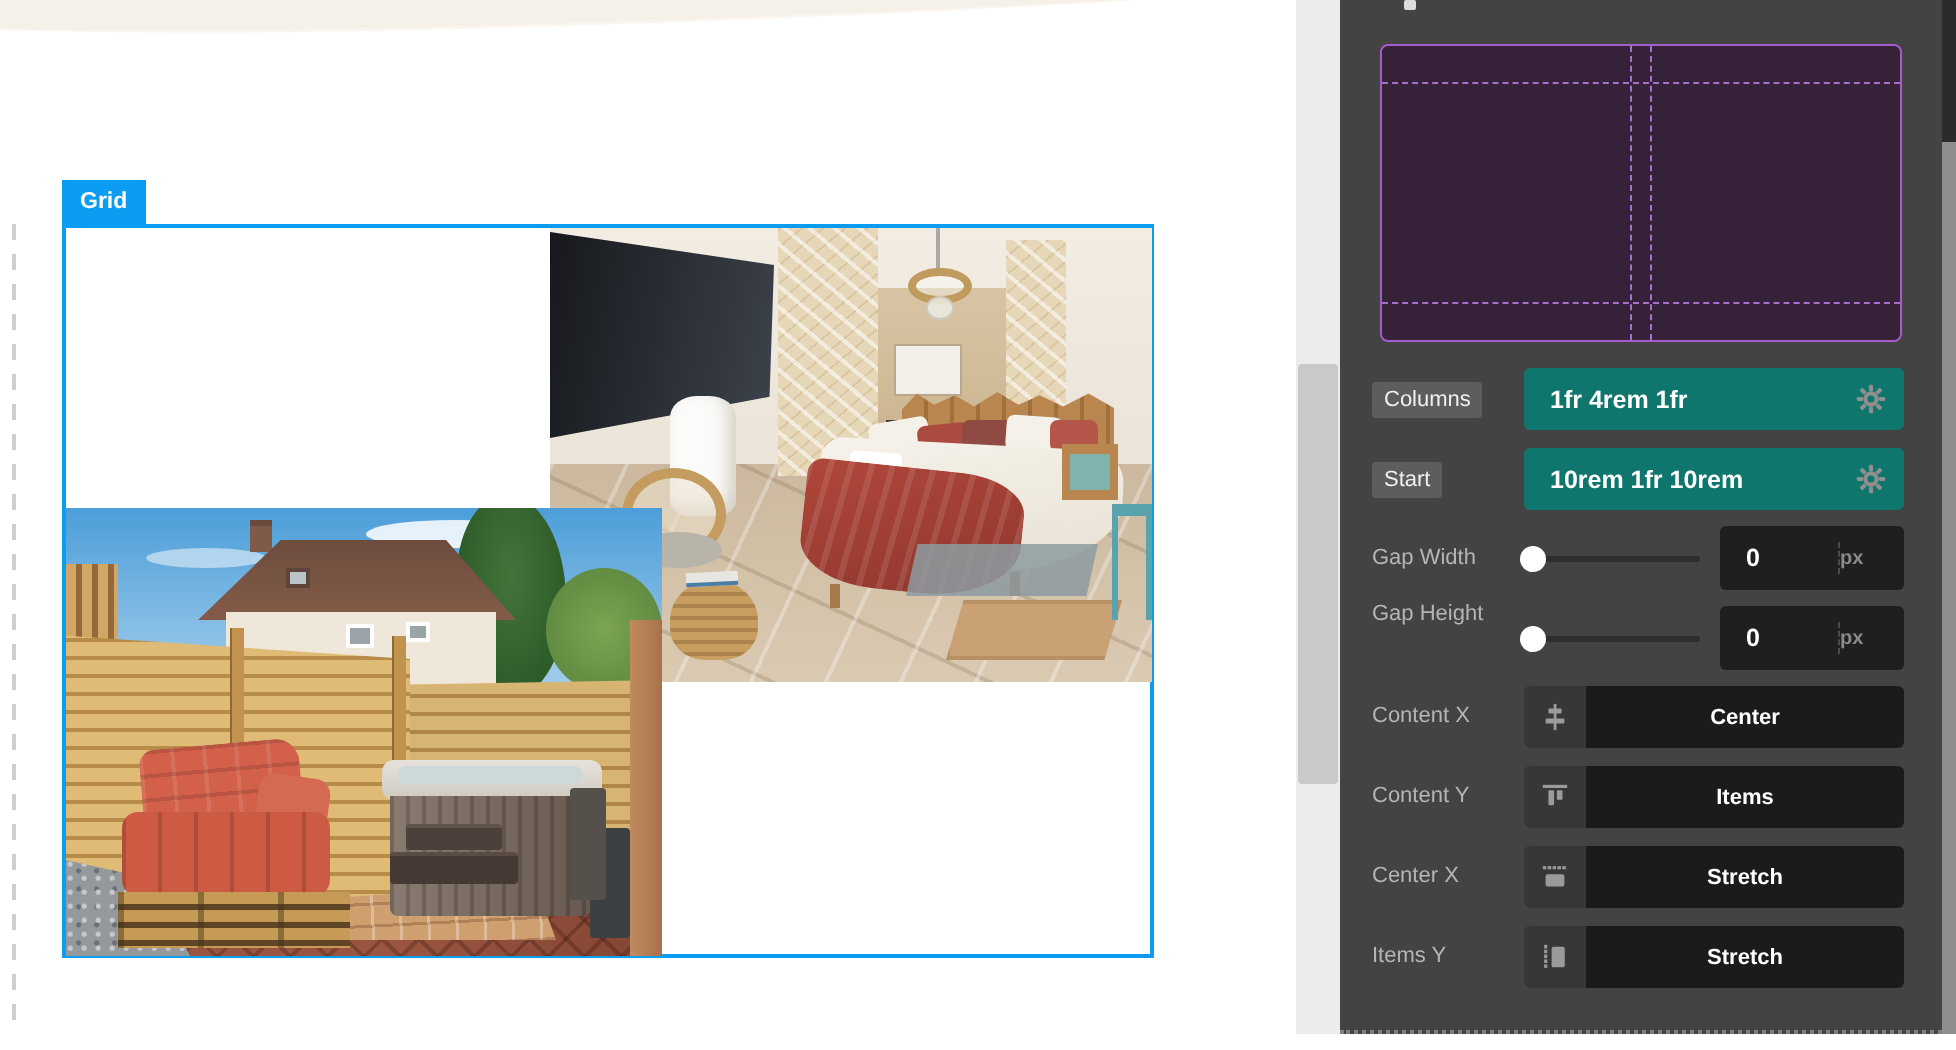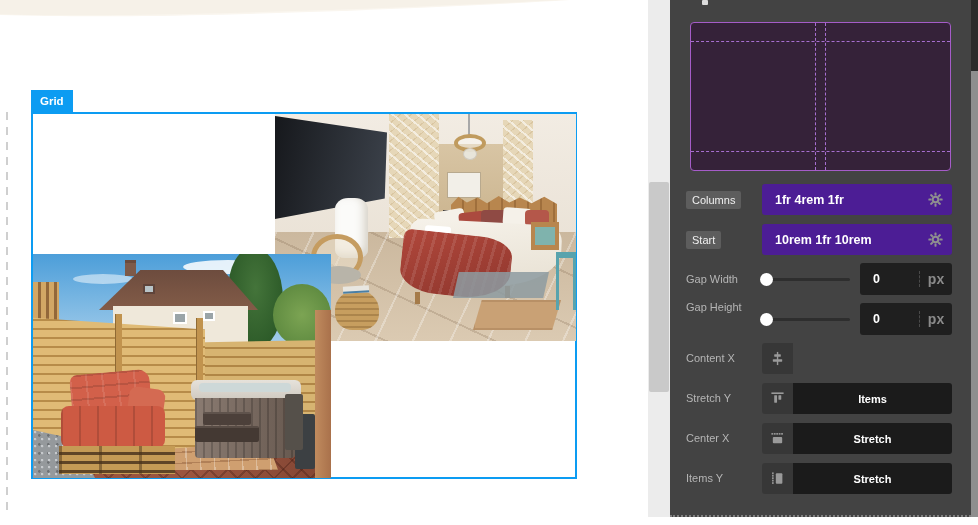--- a/index.html
+++ b/index.html
@@ -150,31 +150,31 @@
   .panel{left:670px;top:0;width:301px;height:525px;background:#434343;color:#e8e8e8;}
   .partial-icon{left:32px;top:0;width:6px;height:5px;background:#dcdcdc;border-radius:1px;}
   .grid-preview{left:20px;top:22px;width:261px;height:149px;background:#352239;
       border:1px solid #a55cc8;border-radius:4px;}
   .gp-line{position:absolute;background:transparent;}
   .gp-h{left:0;width:100%;height:0;border-top:1px dashed #a76fd0;}
   .gp-v{top:0;height:100%;width:0;border-left:1px dashed #a76fd0;}
   .row-label{position:absolute;left:16px;font-size:11px;color:#b5b5b5;}
   .chip{position:absolute;left:16px;background:#5d5d5d;color:#f0f0f0;font-size:11px;
       padding:3px 6px;border-radius:2px;}
-  .text-input{position:absolute;left:92px;width:190px;height:31px;background:#4c1d95;border-radius:3px;
+  .text-input{position:absolute;left:92px;width:190px;height:31px;background:#0f766e;border-radius:3px;
       display:flex;align-items:center;}
   .text-input .val{flex:1;padding-left:13px;font-size:12.5px;font-weight:bold;color:#fff;}
   .gear{width:15px;height:15px;margin-right:9px;flex:0 0 auto;}
   .slider{position:absolute;left:92px;width:88px;height:3px;background:#2e2e2e;border-radius:2px;}
   .knob{position:absolute;left:-2px;top:-5px;width:13px;height:13px;background:#fff;border-radius:50%;}
   .num-box{position:absolute;left:190px;width:92px;height:32px;background:#1f1f1f;border-radius:3px;
       display:flex;align-items:center;}
   .num-box .val{flex:1;padding-left:13px;font-size:12.5px;font-weight:bold;color:#fff;}
   .num-box .sep{width:0;height:16px;border-left:1px dashed #4a4a4a;}
-  .num-box .unit{width:32px;text-align:center;font-size:14px;font-weight:bold;color:#8a8a8a;}
+  .num-box .unit{width:32px;font-size:10px;font-weight:bold;color:#8a8a8a;}
   .choose{position:absolute;left:92px;width:190px;height:31px;border-radius:3px;overflow:hidden;display:flex;}
   .choose .icon-cell{width:31px;background:#373737;display:flex;align-items:center;justify-content:center;flex:0 0 auto;}
   .choose .btn{flex:1;background:#1b1b1b;display:flex;align-items:center;justify-content:center;
       font-size:11px;font-weight:bold;color:#fff;}
   .dotted-sep{left:0;top:515px;width:301px;height:0;border-top:2px dotted #808080;}
 
   
   .right-scroll{left:971px;top:0;width:7px;height:525px;background:#2b2b2b;}
   .right-thumb{left:0;top:71px;width:7px;height:454px;background:#8e8e8e;}
 </style>
@@ -337,23 +337,24 @@
 
     <div class="row-label" style="top:352px;">Content X</div>
     <div class="choose" style="top:343px;">
       <span class="icon-cell">
         <svg width="15" height="15" viewBox="0 0 16 16" fill="#9a9a9a">
           <rect x="7.3" y="1" width="1.5" height="14"></rect>
           <rect x="4.5" y="3.5" width="7" height="2.6" rx="0.5"></rect>
           <rect x="3" y="8.8" width="10" height="2.6" rx="0.5"></rect>
         </svg>
       </span>
-    </div>
-
-    <div class="row-label" style="top:392px;">Stretch Y</div>
+      <span class="btn">Center</span>
+    </div>
+
+    <div class="row-label" style="top:392px;">Content Y</div>
     <div class="choose" style="top:383px;">
       <span class="icon-cell">
         <svg width="15" height="15" viewBox="0 0 16 16" fill="#9a9a9a">
           <rect x="1.5" y="1.5" width="13" height="1.7"></rect>
           <rect x="4.5" y="4.4" width="3" height="8" rx="0.5"></rect>
           <rect x="9" y="4.4" width="3" height="5" rx="0.5"></rect>
         </svg>
       </span>
       <span class="btn">Items</span>
     </div>

